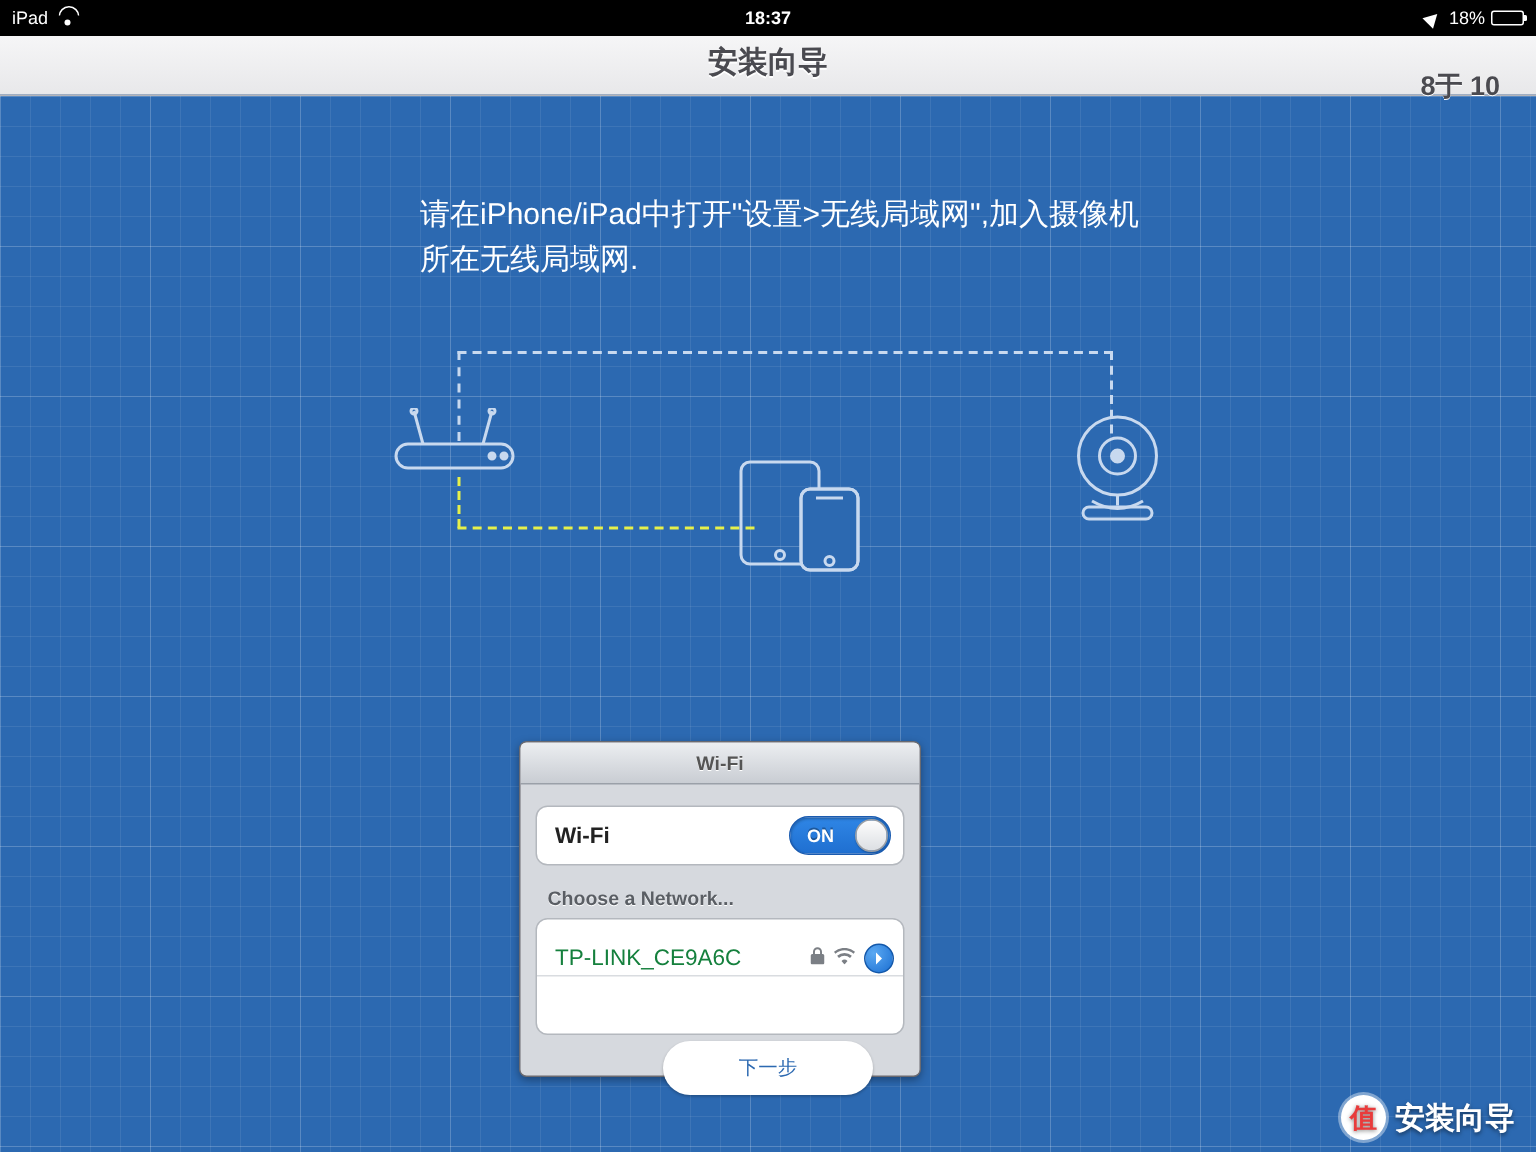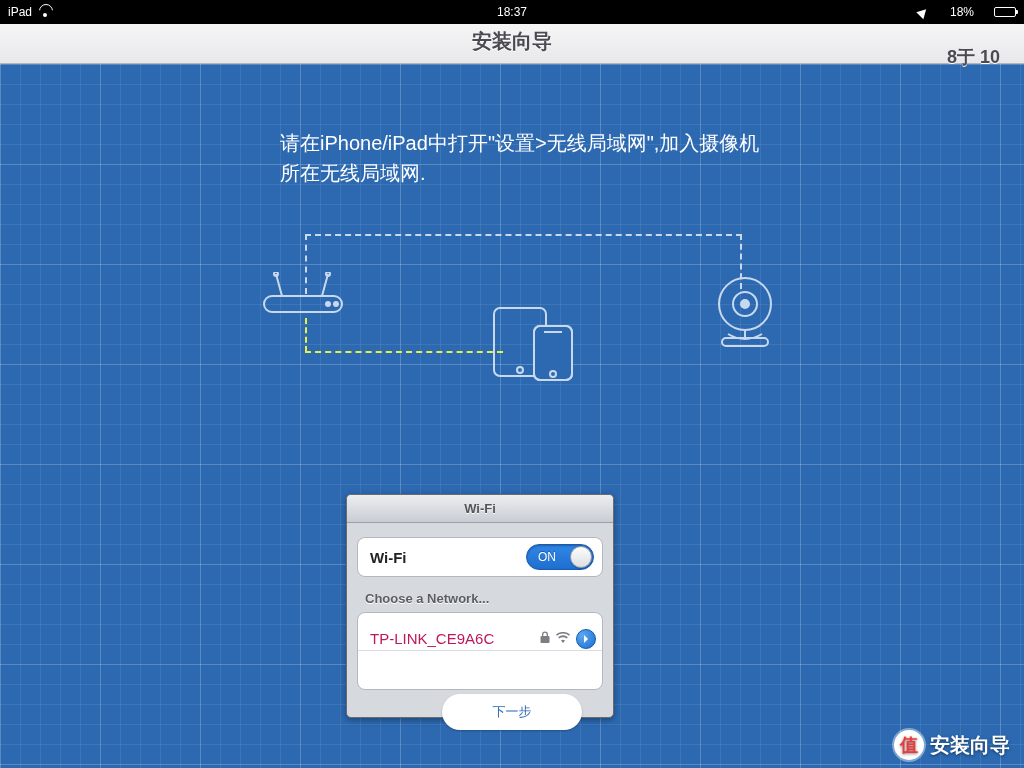--- a/index.html
+++ b/index.html
@@ -1,22 +1,22 @@
 <!DOCTYPE html>
 <html><head>
 <meta charset="utf-8">
 <style>
 * { margin:0; padding:0; box-sizing:border-box; font-family:-apple-system,"Helvetica Neue",Arial,sans-serif; }
 body { width:1024px; height:768px; overflow:hidden; background:#2c69b1; position:relative; }
 
 
 .status-bar { position:absolute; top:0; left:0; right:0; height:24px; background:#000; color:#fff; font-size:12px; display:flex; align-items:center; padding:0 8px; z-index:50; }
 .status-left { display:flex; align-items:center; gap:6px; }
-.status-center { position:absolute; left:50%; transform:translateX(-50%); font-weight:400; }
-.status-right { margin-left:auto; display:flex; align-items:center; gap:20px; }
+.status-center { position:absolute; left:50%; transform:translateX(-50%); font-weight:700; }
+.status-right { margin-left:auto; display:flex; align-items:center; gap:4px; }
 .wifi-ico { display:inline-block; width:14px; height:10px; position:relative; }
 .wifi-ico::before { content:""; position:absolute; bottom:0; left:5px; width:4px; height:4px; border-radius:50%; background:#fff; }
 .wifi-ico::after { content:""; position:absolute; bottom:-1px; left:1px; width:12px; height:12px; border:1.5px solid #fff; border-radius:50%; clip-path:polygon(0 0,100% 0,100% 45%,0 45%); }
 .loc-ico { width:0; height:0; border-left:5px solid transparent; border-right:5px solid transparent; border-bottom:9px solid #fff; transform:rotate(45deg); margin-right:2px; }
 .battery { width:22px; height:10px; border:1px solid #fff; border-radius:2px; position:relative; }
 .battery::after { content:""; position:absolute; right:-3px; top:2px; width:2px; height:4px; background:#fff; border-radius:0 1px 1px 0; }
 .battery-fill { height:100%; width:18%; background:#fff; }
 
 
 .nav { position:absolute; top:20px; left:0; right:0; height:44px; background:linear-gradient(#f7f7f8,#e8e8ea); border-bottom:1px solid #b4b4b8; display:flex; align-items:center; justify-content:center; z-index:40; }
@@ -47,25 +47,25 @@
 .camera { position:absolute; top:40px; right:0; color:#c8d9ef; }
 .devices { position:absolute; top:70px; left:240px; color:#c8d9ef; }
 
 
 .wifi-panel { position:absolute; top:430px; left:346px; width:268px; height:224px; background:#d6d9de; border:1px solid #6a6a70; border-radius:5px; box-shadow:0 2px 6px rgba(0,0,0,.35); overflow:hidden; }
 .wifi-head { height:28px; background:linear-gradient(#eceef1,#c9cdd3); border-bottom:1px solid #9aa0a8; text-align:center; font-size:13px; font-weight:600; color:#555; line-height:28px; text-shadow:0 1px 0 #fff; }
 .wifi-body { padding:14px 10px 10px; }
 .row-card { background:#fff; border:1px solid #b4b8be; border-radius:8px; height:40px; display:flex; align-items:center; padding:0 8px 0 12px; }
 .row-label { font-size:15px; font-weight:700; color:#222; }
 .toggle { margin-left:auto; width:68px; height:26px; border-radius:13px; background:linear-gradient(#2f86e6,#1f6fd0); border:1px solid #1a5bb0; position:relative; box-shadow:inset 0 1px 2px rgba(0,0,0,.3); display:flex; align-items:center; }
-.toggle-txt { color:#fff; font-size:12px; font-weight:400; margin-left:11px; text-shadow:0 -1px 0 rgba(0,0,0,.3);text-align:center; }
+.toggle-txt { color:#fff; font-size:12px; font-weight:700; margin-left:11px; text-shadow:0 -1px 0 rgba(0,0,0,.3);text-align:center; }
 .knob { position:absolute; right:1px; top:1px; width:22px; height:22px; border-radius:50%; background:linear-gradient(#fdfdfd,#dcdfe3); border:1px solid #9a9ea4; box-shadow:0 1px 1px rgba(0,0,0,.2); }
 .section-label { font-size:13px; font-weight:700; color:#5a5e64; margin:14px 0 6px 8px; text-shadow:0 1px 0 #fff; }
 .net-list { background:#fff; border:1px solid #b4b8be; border-radius:8px; overflow:hidden; }
-.net-row { height:38px; border-bottom:1px solid #d9dce0; display:flex; align-items:center; padding:14px 6px 0 12px; font-size:15px; color:#be185d; }
+.net-row { height:38px; border-bottom:1px solid #d9dce0; display:flex; align-items:center; padding:14px 6px 0 12px; font-size:15px; color:#15803d; }
 .net-row:last-child { border-bottom:none; }
 .net-icons { margin-left:auto; display:flex; align-items:center; gap:6px; color:#7b7f85; font-size:13px; }
 .detail-btn { width:20px; height:20px; border-radius:50%; background:radial-gradient(circle at 30% 30%,#5aa8f2,#1b6fd2); display:flex; align-items:center; justify-content:center; border:1px solid #1358aa; }
 .detail-btn svg { display:block; }
 
 
 .next-btn { position:absolute; bottom:38px; left:50%; transform:translateX(-50%); width:140px; height:36px; border-radius:18px; background:#fff; color:#2c69b1; font-size:13px; font-weight:400; display:flex; align-items:center; justify-content:center; box-shadow:0 1px 2px rgba(0,0,0,.25); cursor:pointer; }
 
 
 .watermark { position:absolute; right:14px; bottom:8px; display:flex; align-items:center; gap:6px; color:#fff; font-size:20px; font-weight:700; text-shadow:0 1px 3px rgba(0,0,0,.5); z-index:60; }

